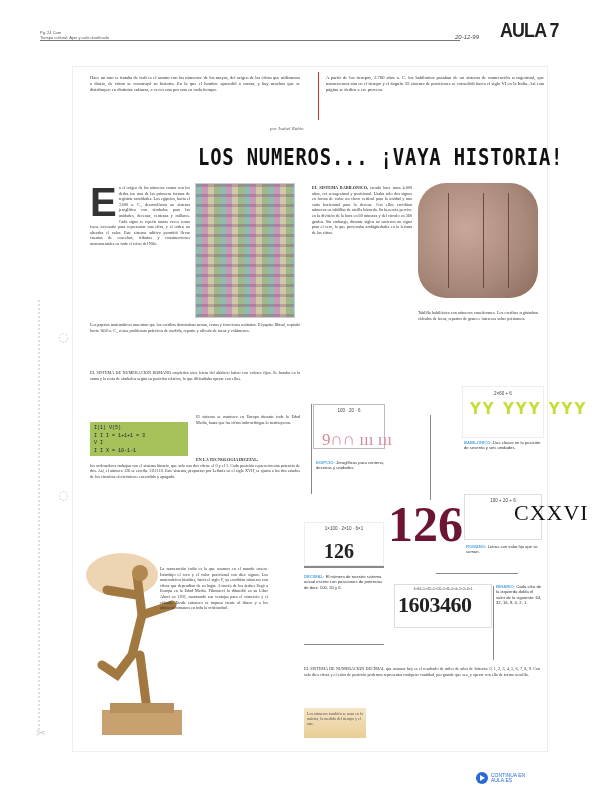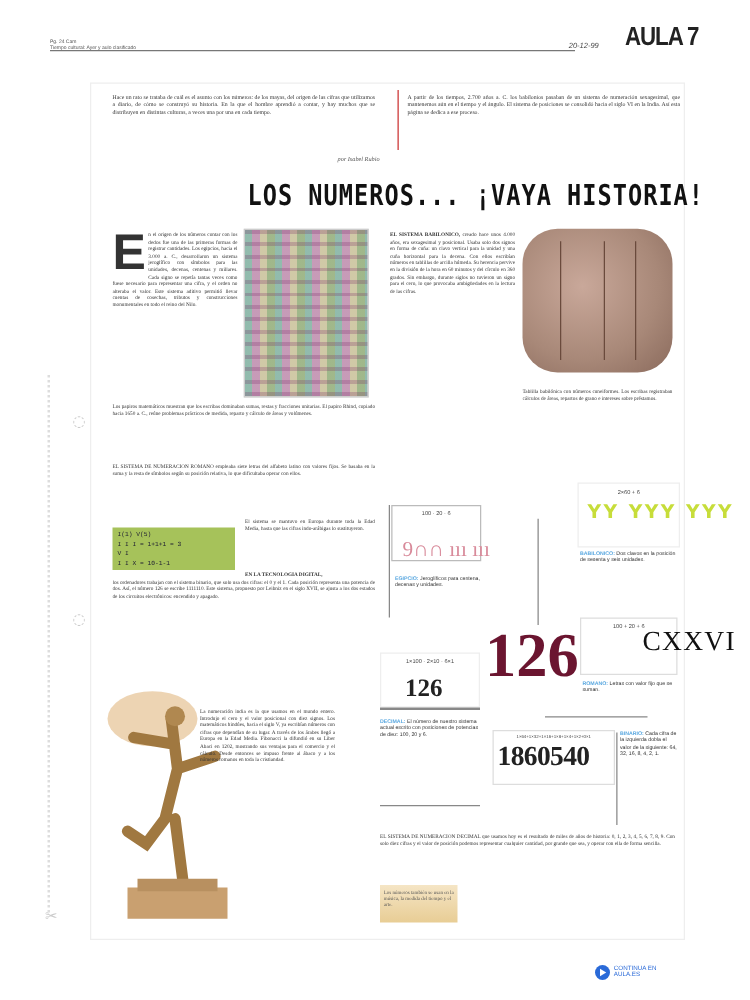--- a/index.html
+++ b/index.html
@@ -146,21 +146,21 @@
 <div class="abs hline" style="left:304px;top:566px;width:80px;"></div>
 <div class="abs cap-small" style="left:304px;top:574px;width:80px;height:70px;overflow:hidden;">
   <span class="caption-label">DECIMAL:</span>
   <span>El número de nuestro sistema actual escrito con posiciones de potencias de diez: 100, 20 y 6.</span>
 </div>
 <div class="abs hline" style="left:304px;top:644px;width:80px;height:1px;"></div>
 
 <div class="abs numbox" style="left:394px;top:584px;width:98px;height:44px;border-color:#ddd;">
   <div class="box-head" style="margin-top:2px;font-size:3.5px;">1×64+1×32+1×16+1×8+1×4+1×2+0×1</div>
 </div>
-<div class="abs binary">1860540</div>
+<div class="abs binary">1603460</div>
 <div class="abs vline" style="left:493px;top:586px;height:74px;"></div>
 <div class="abs cap-small" style="left:496px;top:584px;width:46px;height:76px;overflow:hidden;">
   <span class="caption-label">BINARIO:</span>
   <span>Cada cifra de la izquierda dobla el valor de la siguiente: 64, 32, 16, 8, 4, 2, 1.</span>
 </div>
 
 <div class="abs bodytext" style="left:304px;top:666px;width:236px;height:38px;overflow:hidden;">EL SISTEMA DE NUMERACION DECIMAL que usamos hoy es el resultado de miles de años de historia: 0, 1, 2, 3, 4, 5, 6, 7, 8, 9. Con solo diez cifras y el valor de posición podemos representar cualquier cantidad, por grande que sea, y operar con ella de forma sencilla.</div>
 <div class="abs beige-box">Los números también se usan en la música, la medida del tiempo y el arte.</div>
 
 <div class="abs footer-logo">

